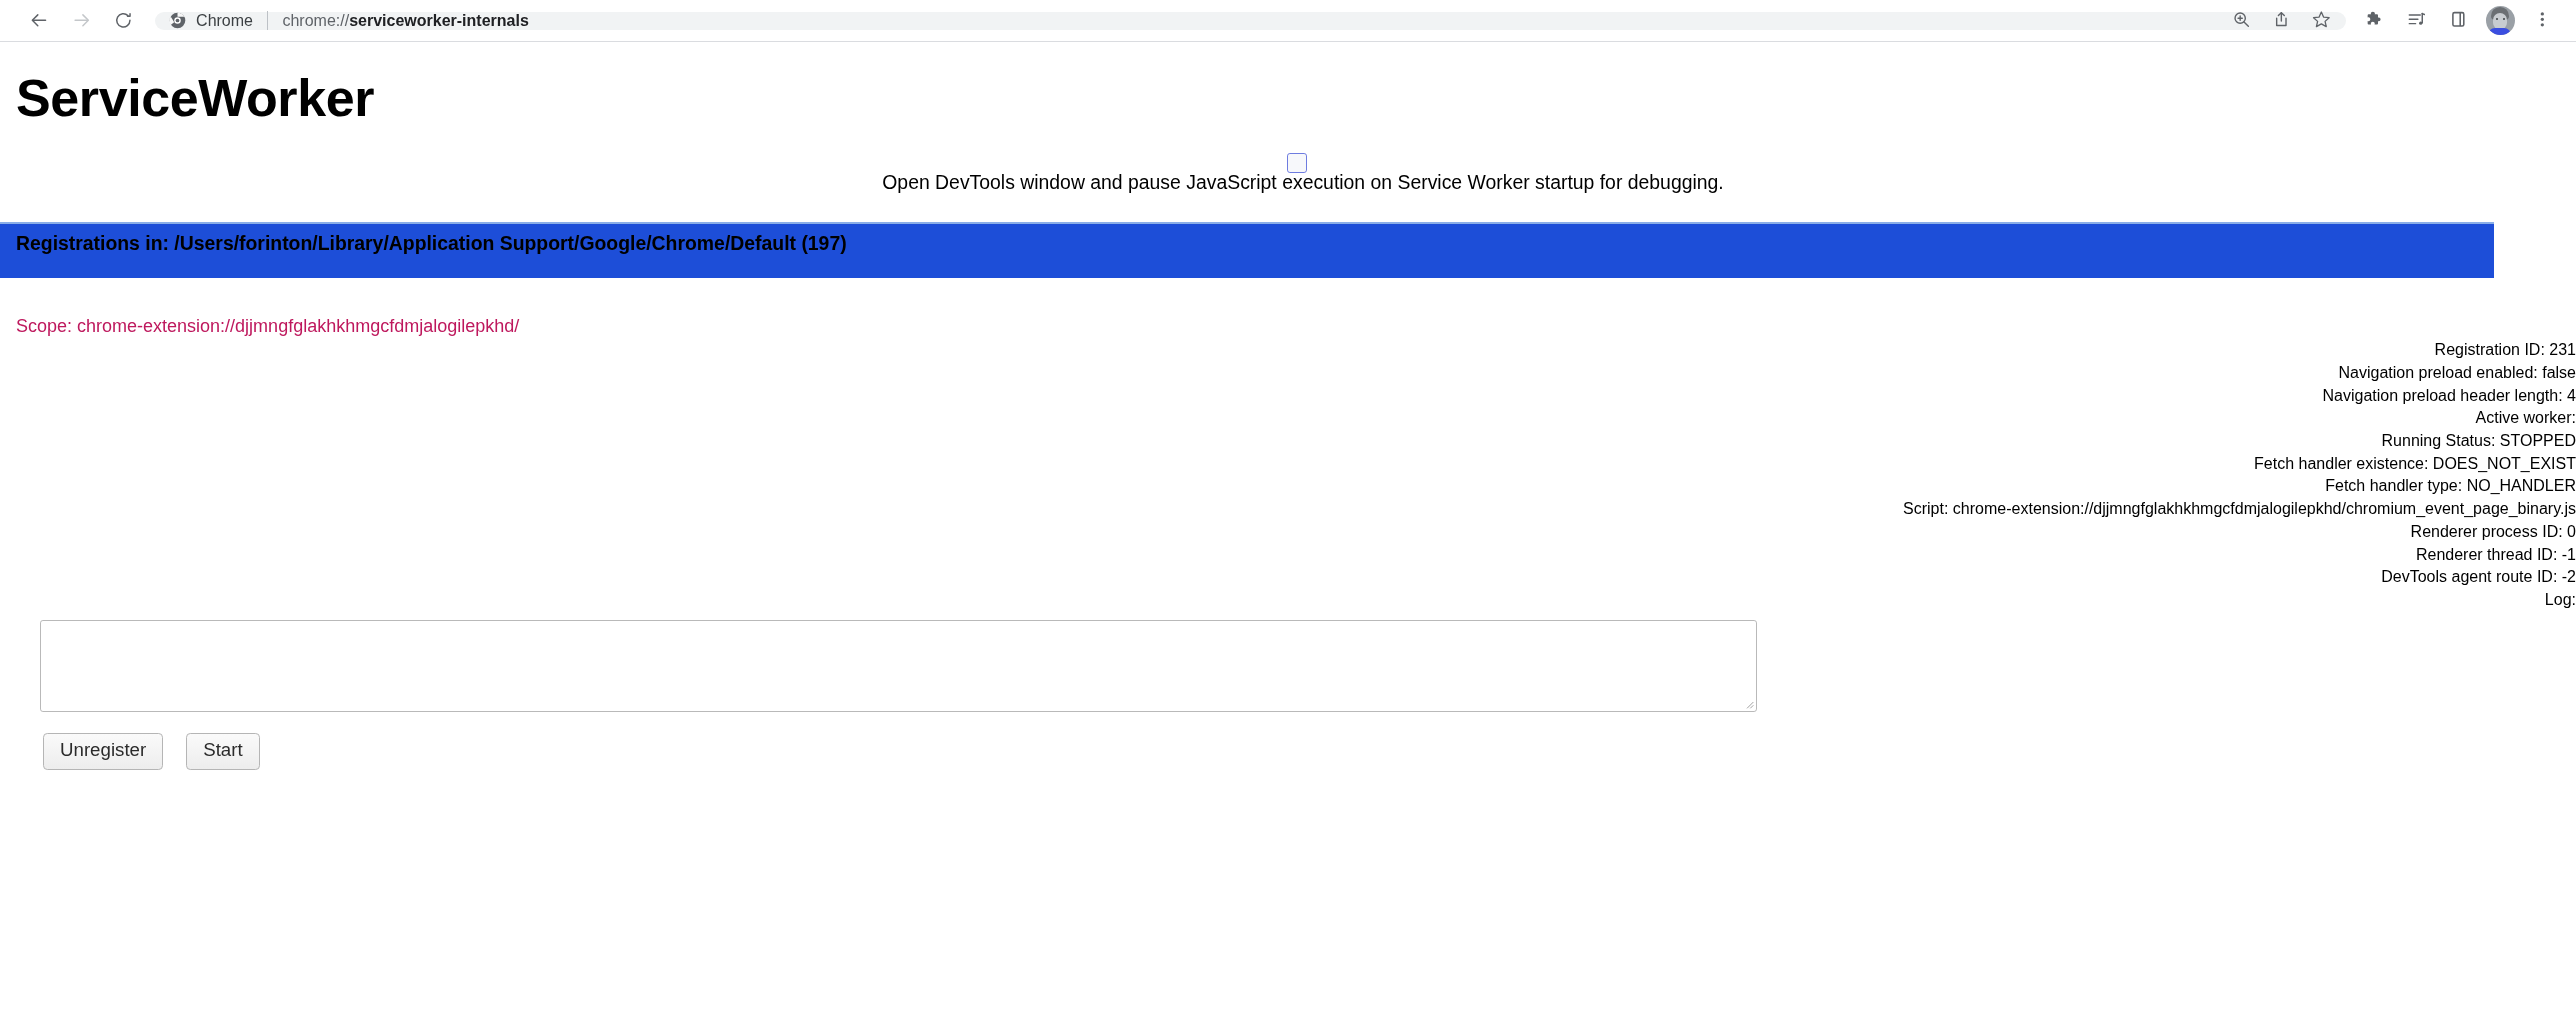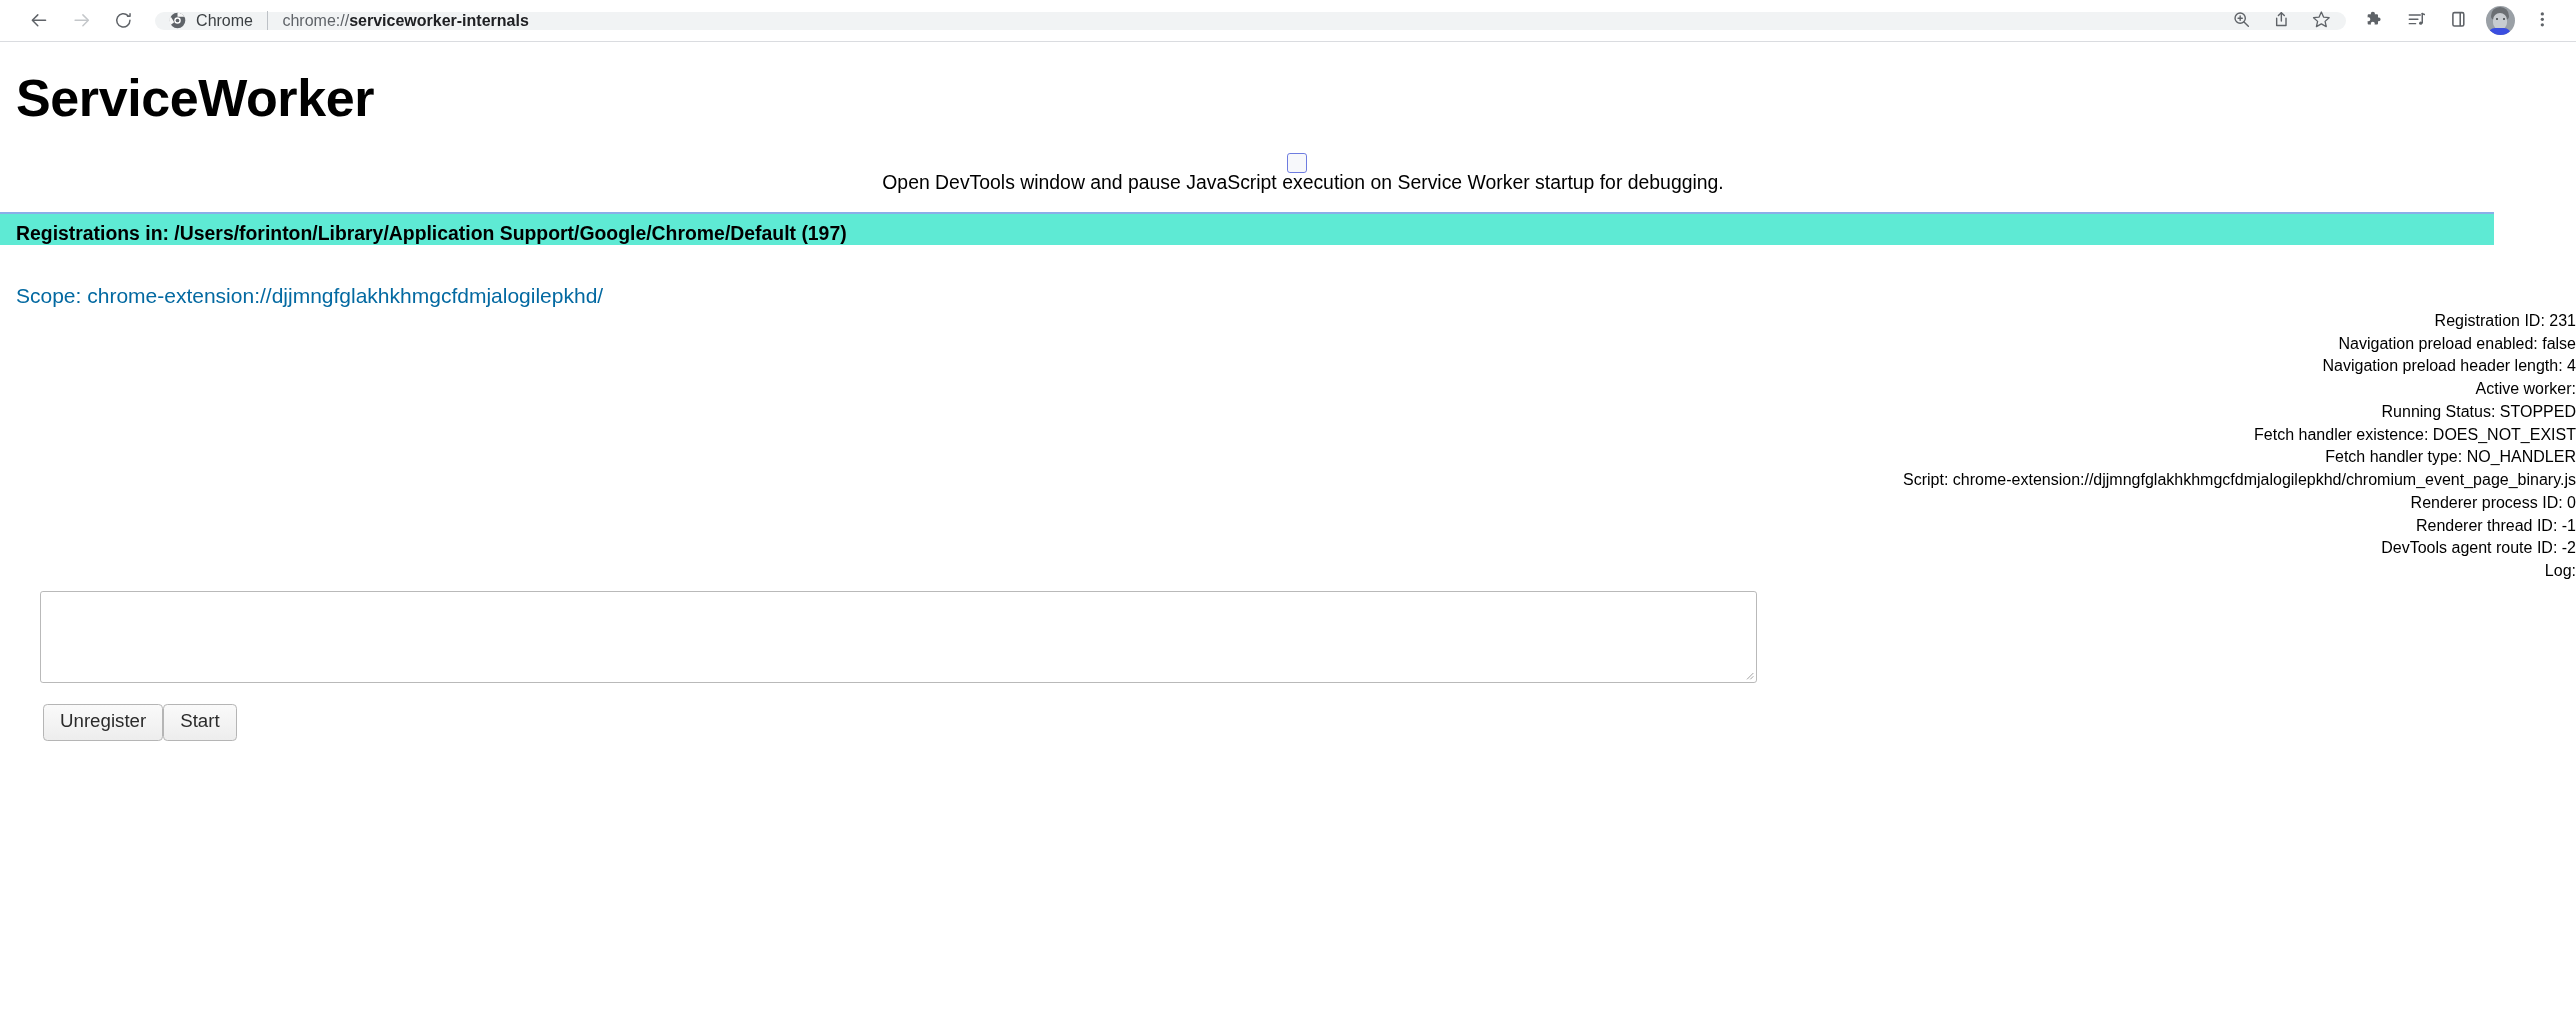--- a/index.html
+++ b/index.html
@@ -164,41 +164,41 @@
     flex: none;
   }
   .devtools-label {
     font-size: 19.4px;
     color: #000000;
     margin-left: 13px;
     line-height: 1;
   }
 
   .reg-header {
-    margin-top: 20px;
+    margin-top: 30px;
     margin-right: 82px;
-    background: #5eead4;
+    background: #1d4ed8;
     border-top: 2.9px solid #8aaee8;
-    padding: 8px 0 1px 16px;
+    padding: 8px 0 24px 16px;
     box-sizing: border-box;
   }
   .reg-header-text {
     font-size: 19.4px;
     font-weight: 700;
     color: #000000;
     line-height: 1.15;
   }
 
   .reg-body {
     padding: 0 0 0 16px;
   }
   .scope-link {
     display: block;
-    font-size: 21px;
-    color: #0369a1;
+    font-size: 18px;
+    color: #be185d;
     margin-top: 37px;
     line-height: 1.32;
     text-decoration: none;
     cursor: pointer;
   }
   .info-line {
     font-size: 16px;
     color: #000000;
     line-height: 1.42;
     white-space: pre;
@@ -230,21 +230,21 @@
     right: 2.9px;
     bottom: 2.9px;
     width: 11.5px; height: 11.5px;
     pointer-events: none;
   }
 
   .btn-row {
     margin-top: 18.7px;
     padding-left: 27px;
     display: flex;
-    gap: 0;
+    gap: 23px;
   }
   .native-btn {
     font-family: "Liberation Sans", sans-serif;
     font-size: 18.7px;
     color: #2b2b2b;
     background: linear-gradient(to bottom, #fafafa 0%, #ededed 100%);
     border: 1.4px solid #b5b5b5;
     border-radius: 4.3px;
     padding: 6.5px 16px 8px 16px;
     line-height: 1.12;

